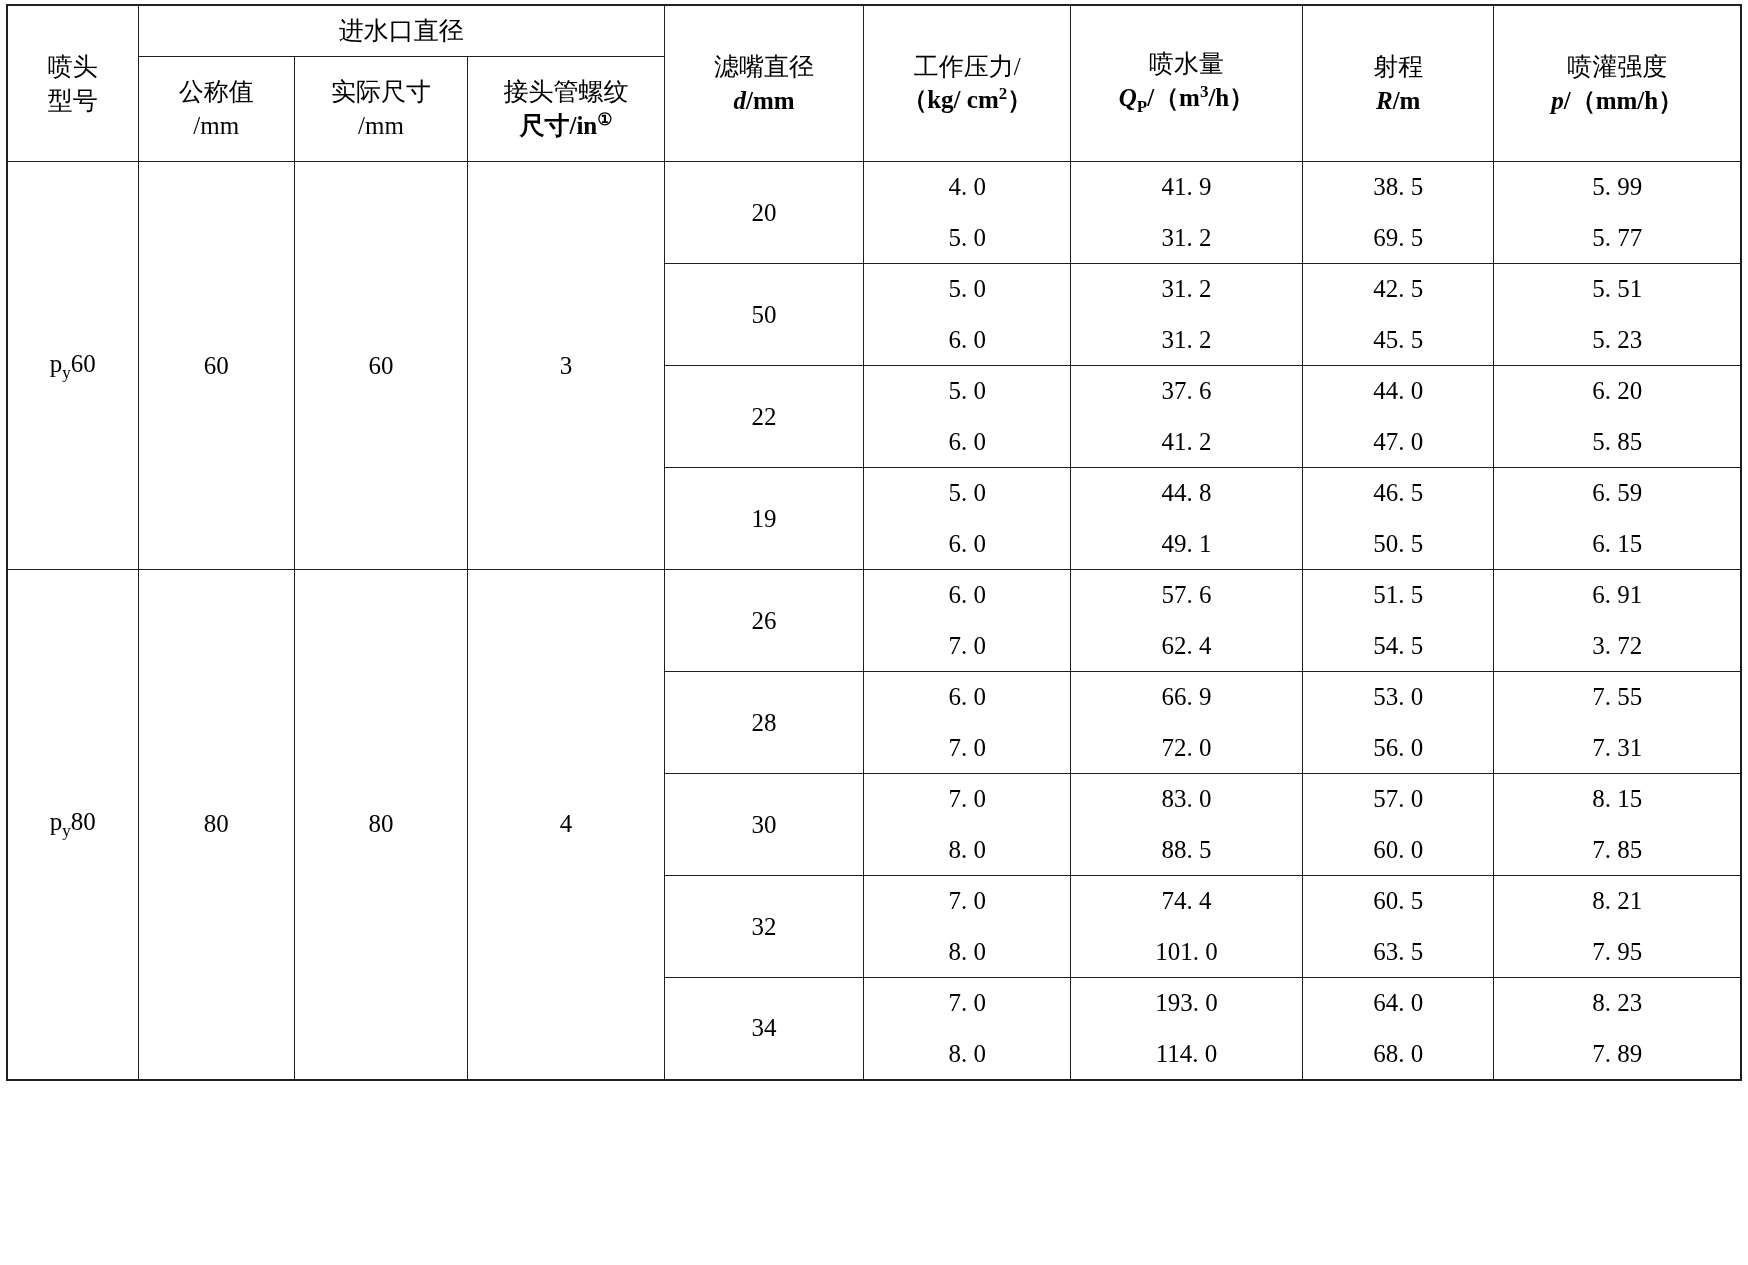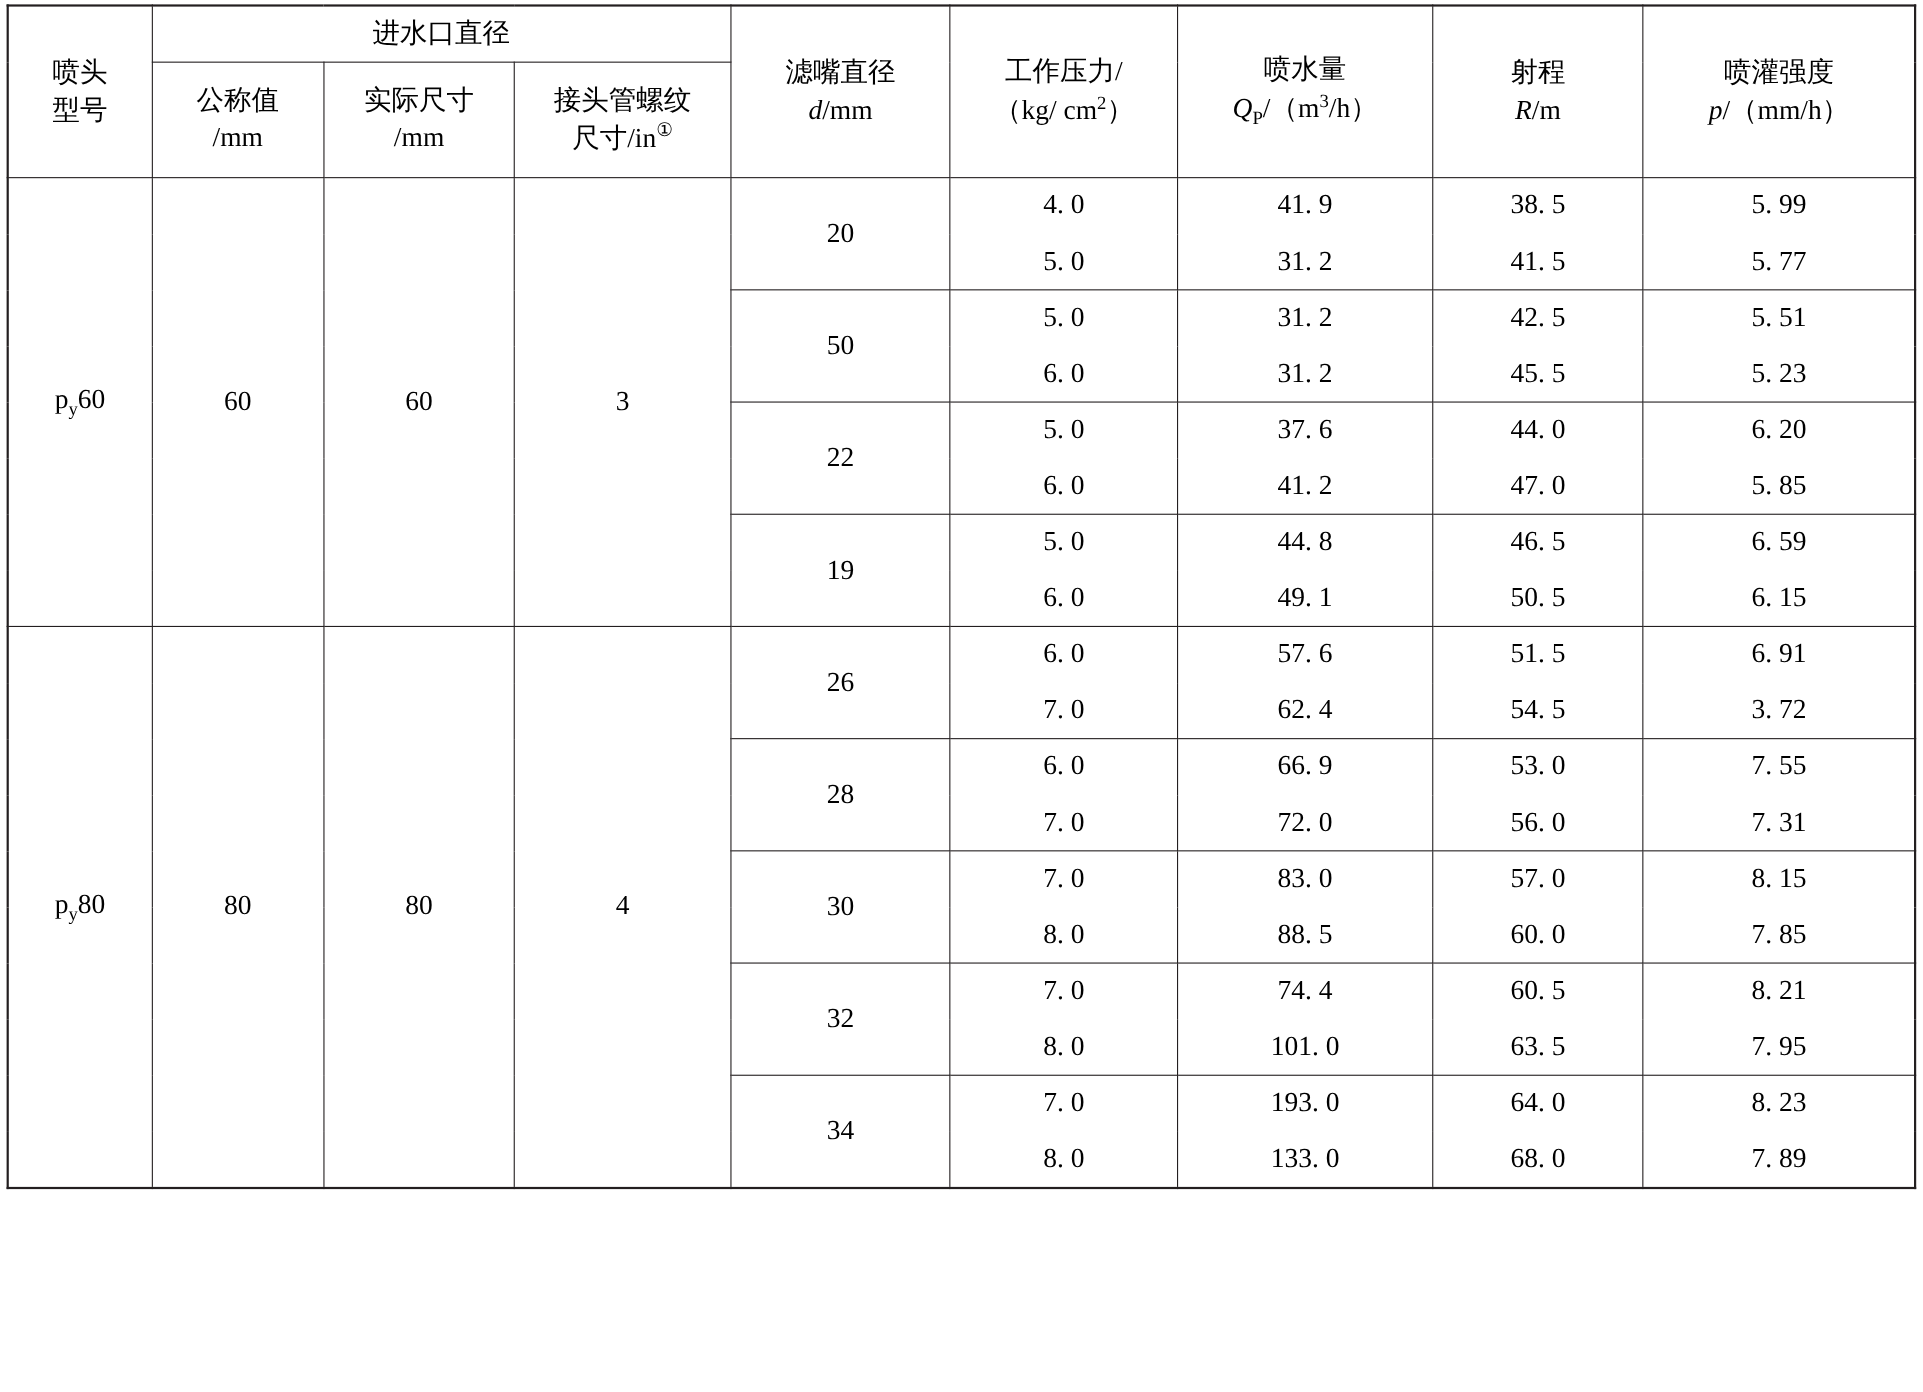--- a/index.html
+++ b/index.html
@@ -71,21 +71,21 @@
   }
   .val-bottom {
     border-top: none !important;
   }
   .head-row-1 td {
     height: 46px;
   }
   .head-row-2 td {
     height: 100px;
   }
-  .nowrap { white-space: nowrap; }
+  .nowrap { white-space: nowrap; font-weight: bold; }
 </style>
 </head>
 <body>
 
 <div id="sheet">
   <table class="spec">
     <colgroup>
       <col style="width:130px">
       <col style="width:155px">
       <col style="width:172px">
@@ -148,21 +148,21 @@
         <td rowspan="8" class="val">3</td>
         <td rowspan="2" class="nozzle-cell">20</td>
         <td class="val val-top">4. 0</td>
         <td class="val val-top">41. 9</td>
         <td class="val val-top">38. 5</td>
         <td class="val val-top">5. 99</td>
       </tr>
       <tr class="valrow">
         <td class="val val-bottom">5. 0</td>
         <td class="val val-bottom">31. 2</td>
-        <td class="val val-bottom">41. 5</td>
+        <td class="val val-bottom">69. 5</td>
         <td class="val val-bottom">5. 77</td>
       </tr>
 
       <tr class="valrow">
         <td rowspan="2" class="nozzle-cell">50</td>
         <td class="val val-top">5. 0</td>
         <td class="val val-top">31. 2</td>
         <td class="val val-top">42. 5</td>
         <td class="val val-top">5. 51</td>
       </tr>
@@ -263,20 +263,20 @@
 
       <tr class="valrow">
         <td rowspan="2" class="nozzle-cell">34</td>
         <td class="val val-top">7. 0</td>
         <td class="val val-top">193. 0</td>
         <td class="val val-top">64. 0</td>
         <td class="val val-top">8. 23</td>
       </tr>
       <tr class="valrow">
         <td class="val val-bottom">8. 0</td>
-        <td class="val val-bottom">133. 0</td>
+        <td class="val val-bottom">114. 0</td>
         <td class="val val-bottom">68. 0</td>
         <td class="val val-bottom">7. 89</td>
       </tr>
 
     </tbody>
   </table>
 </div>
 
 </body></html>

